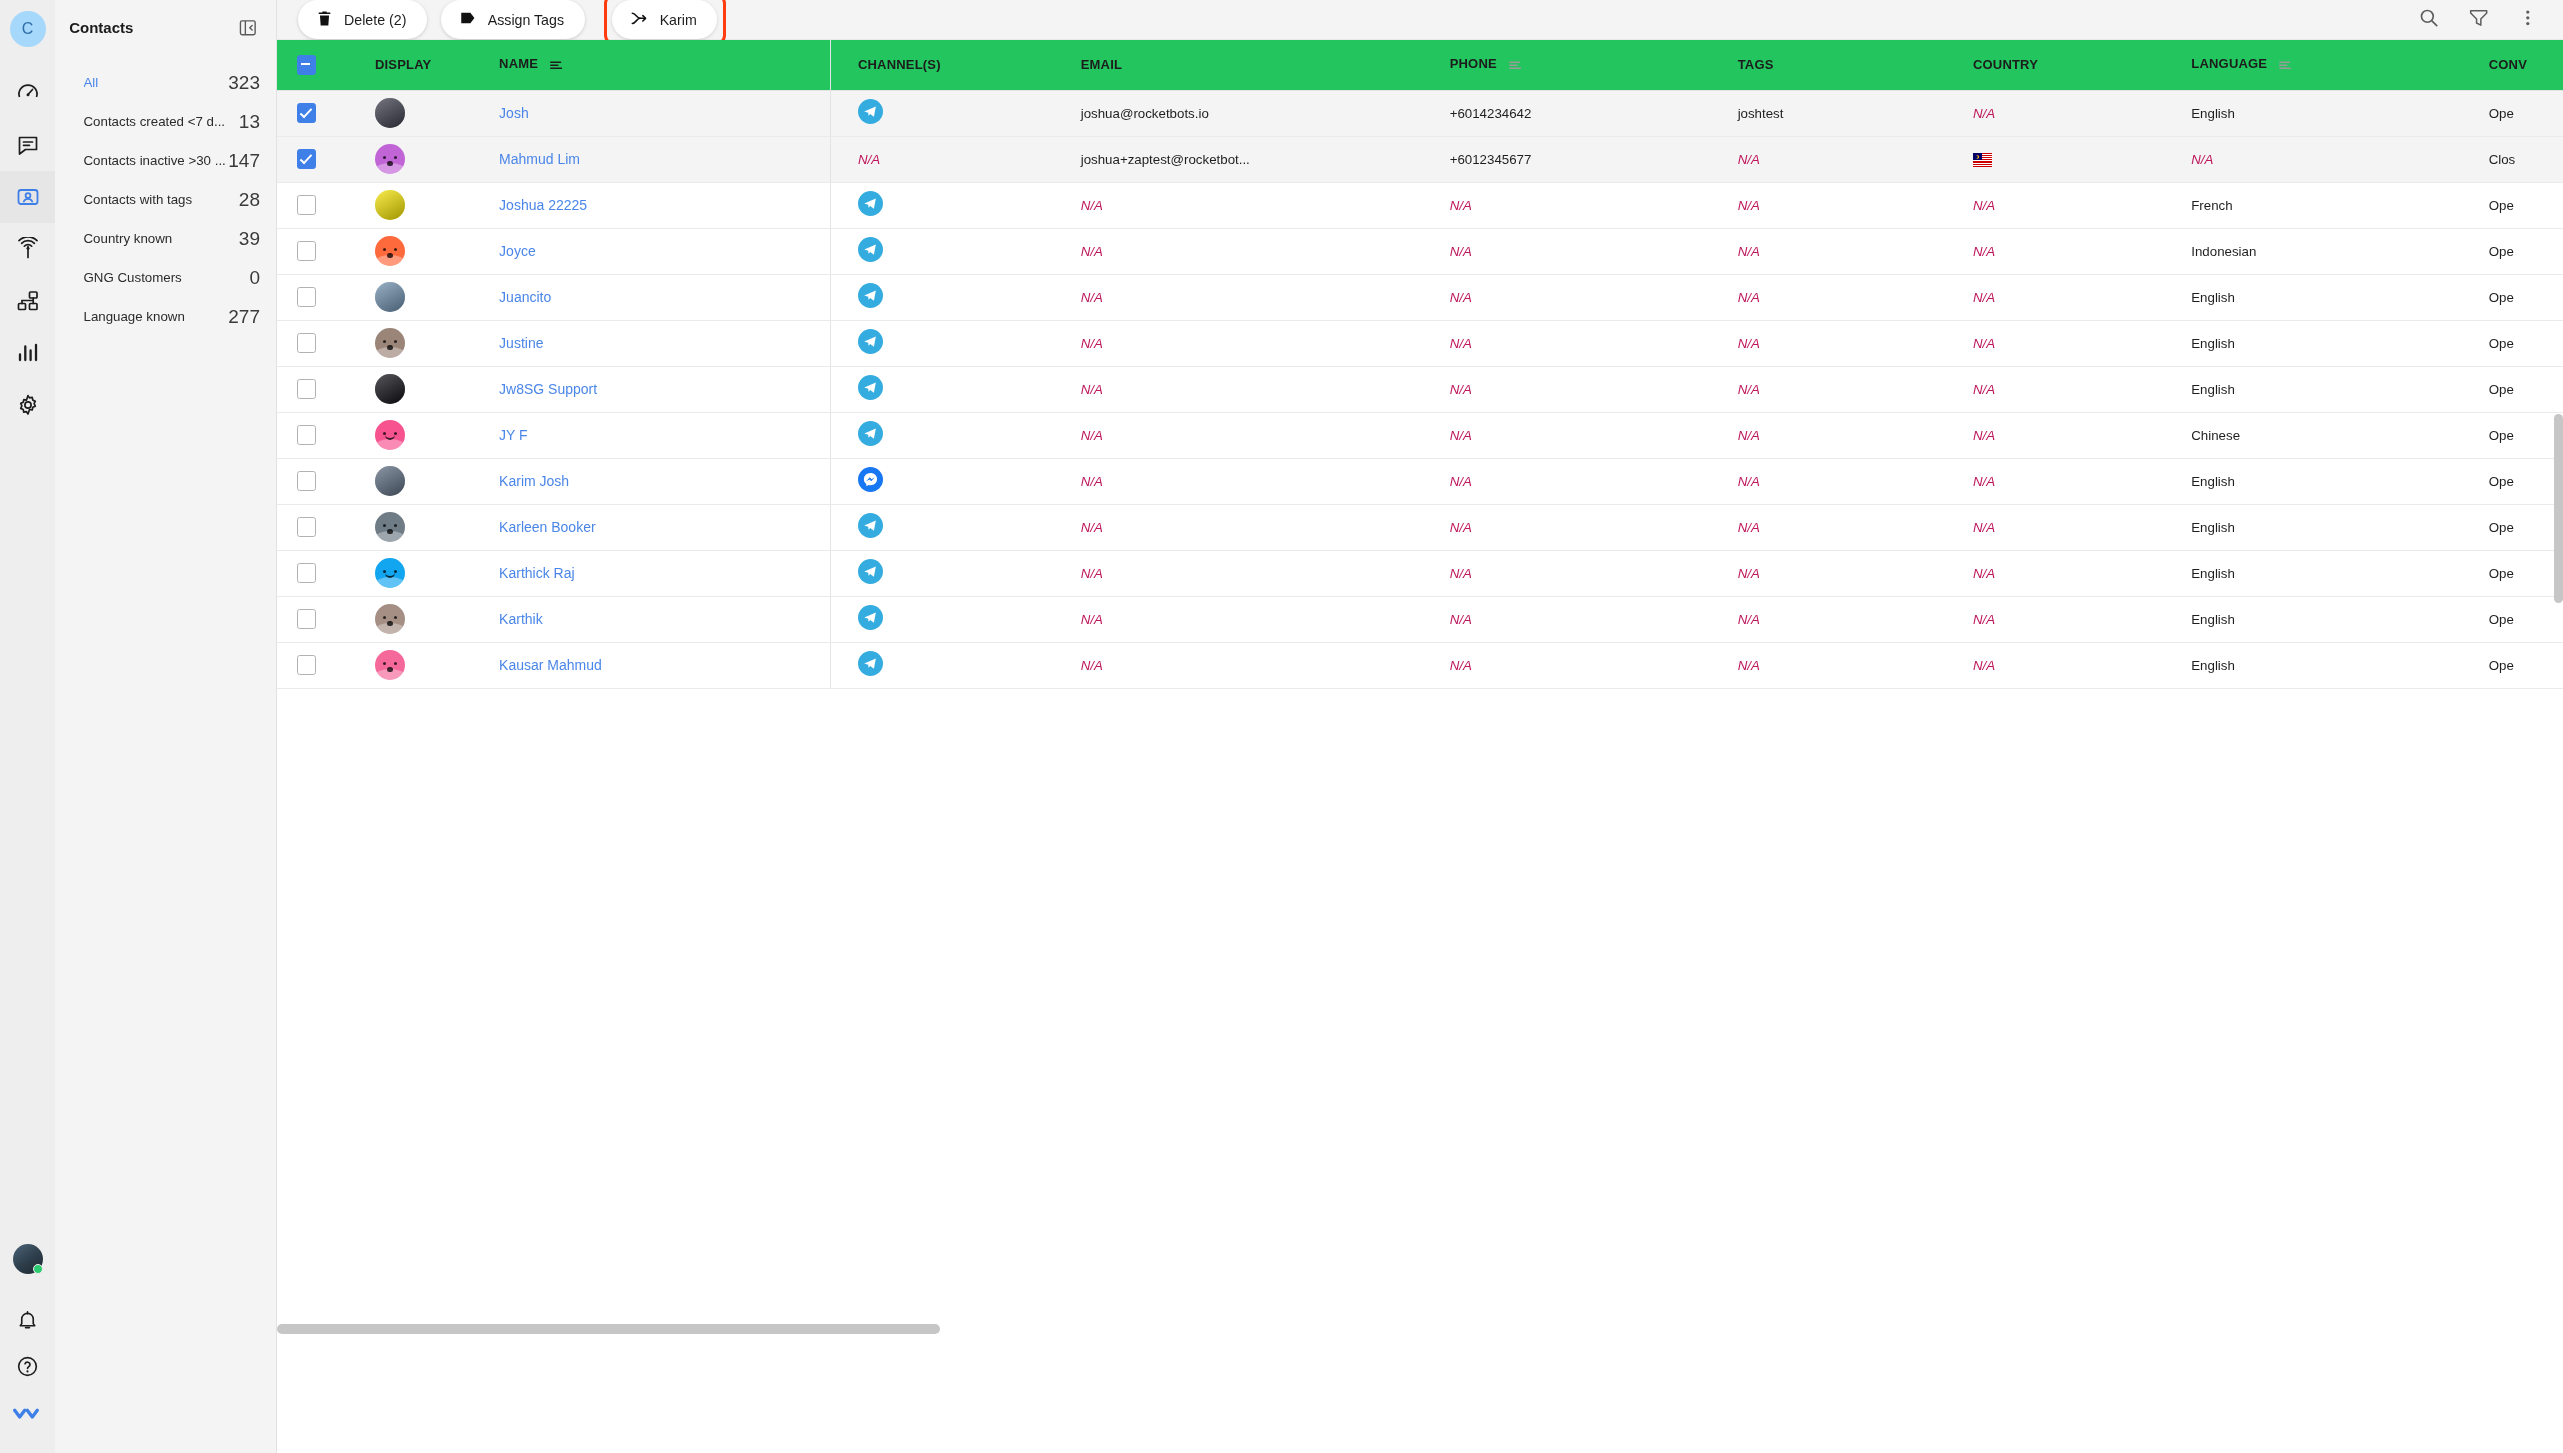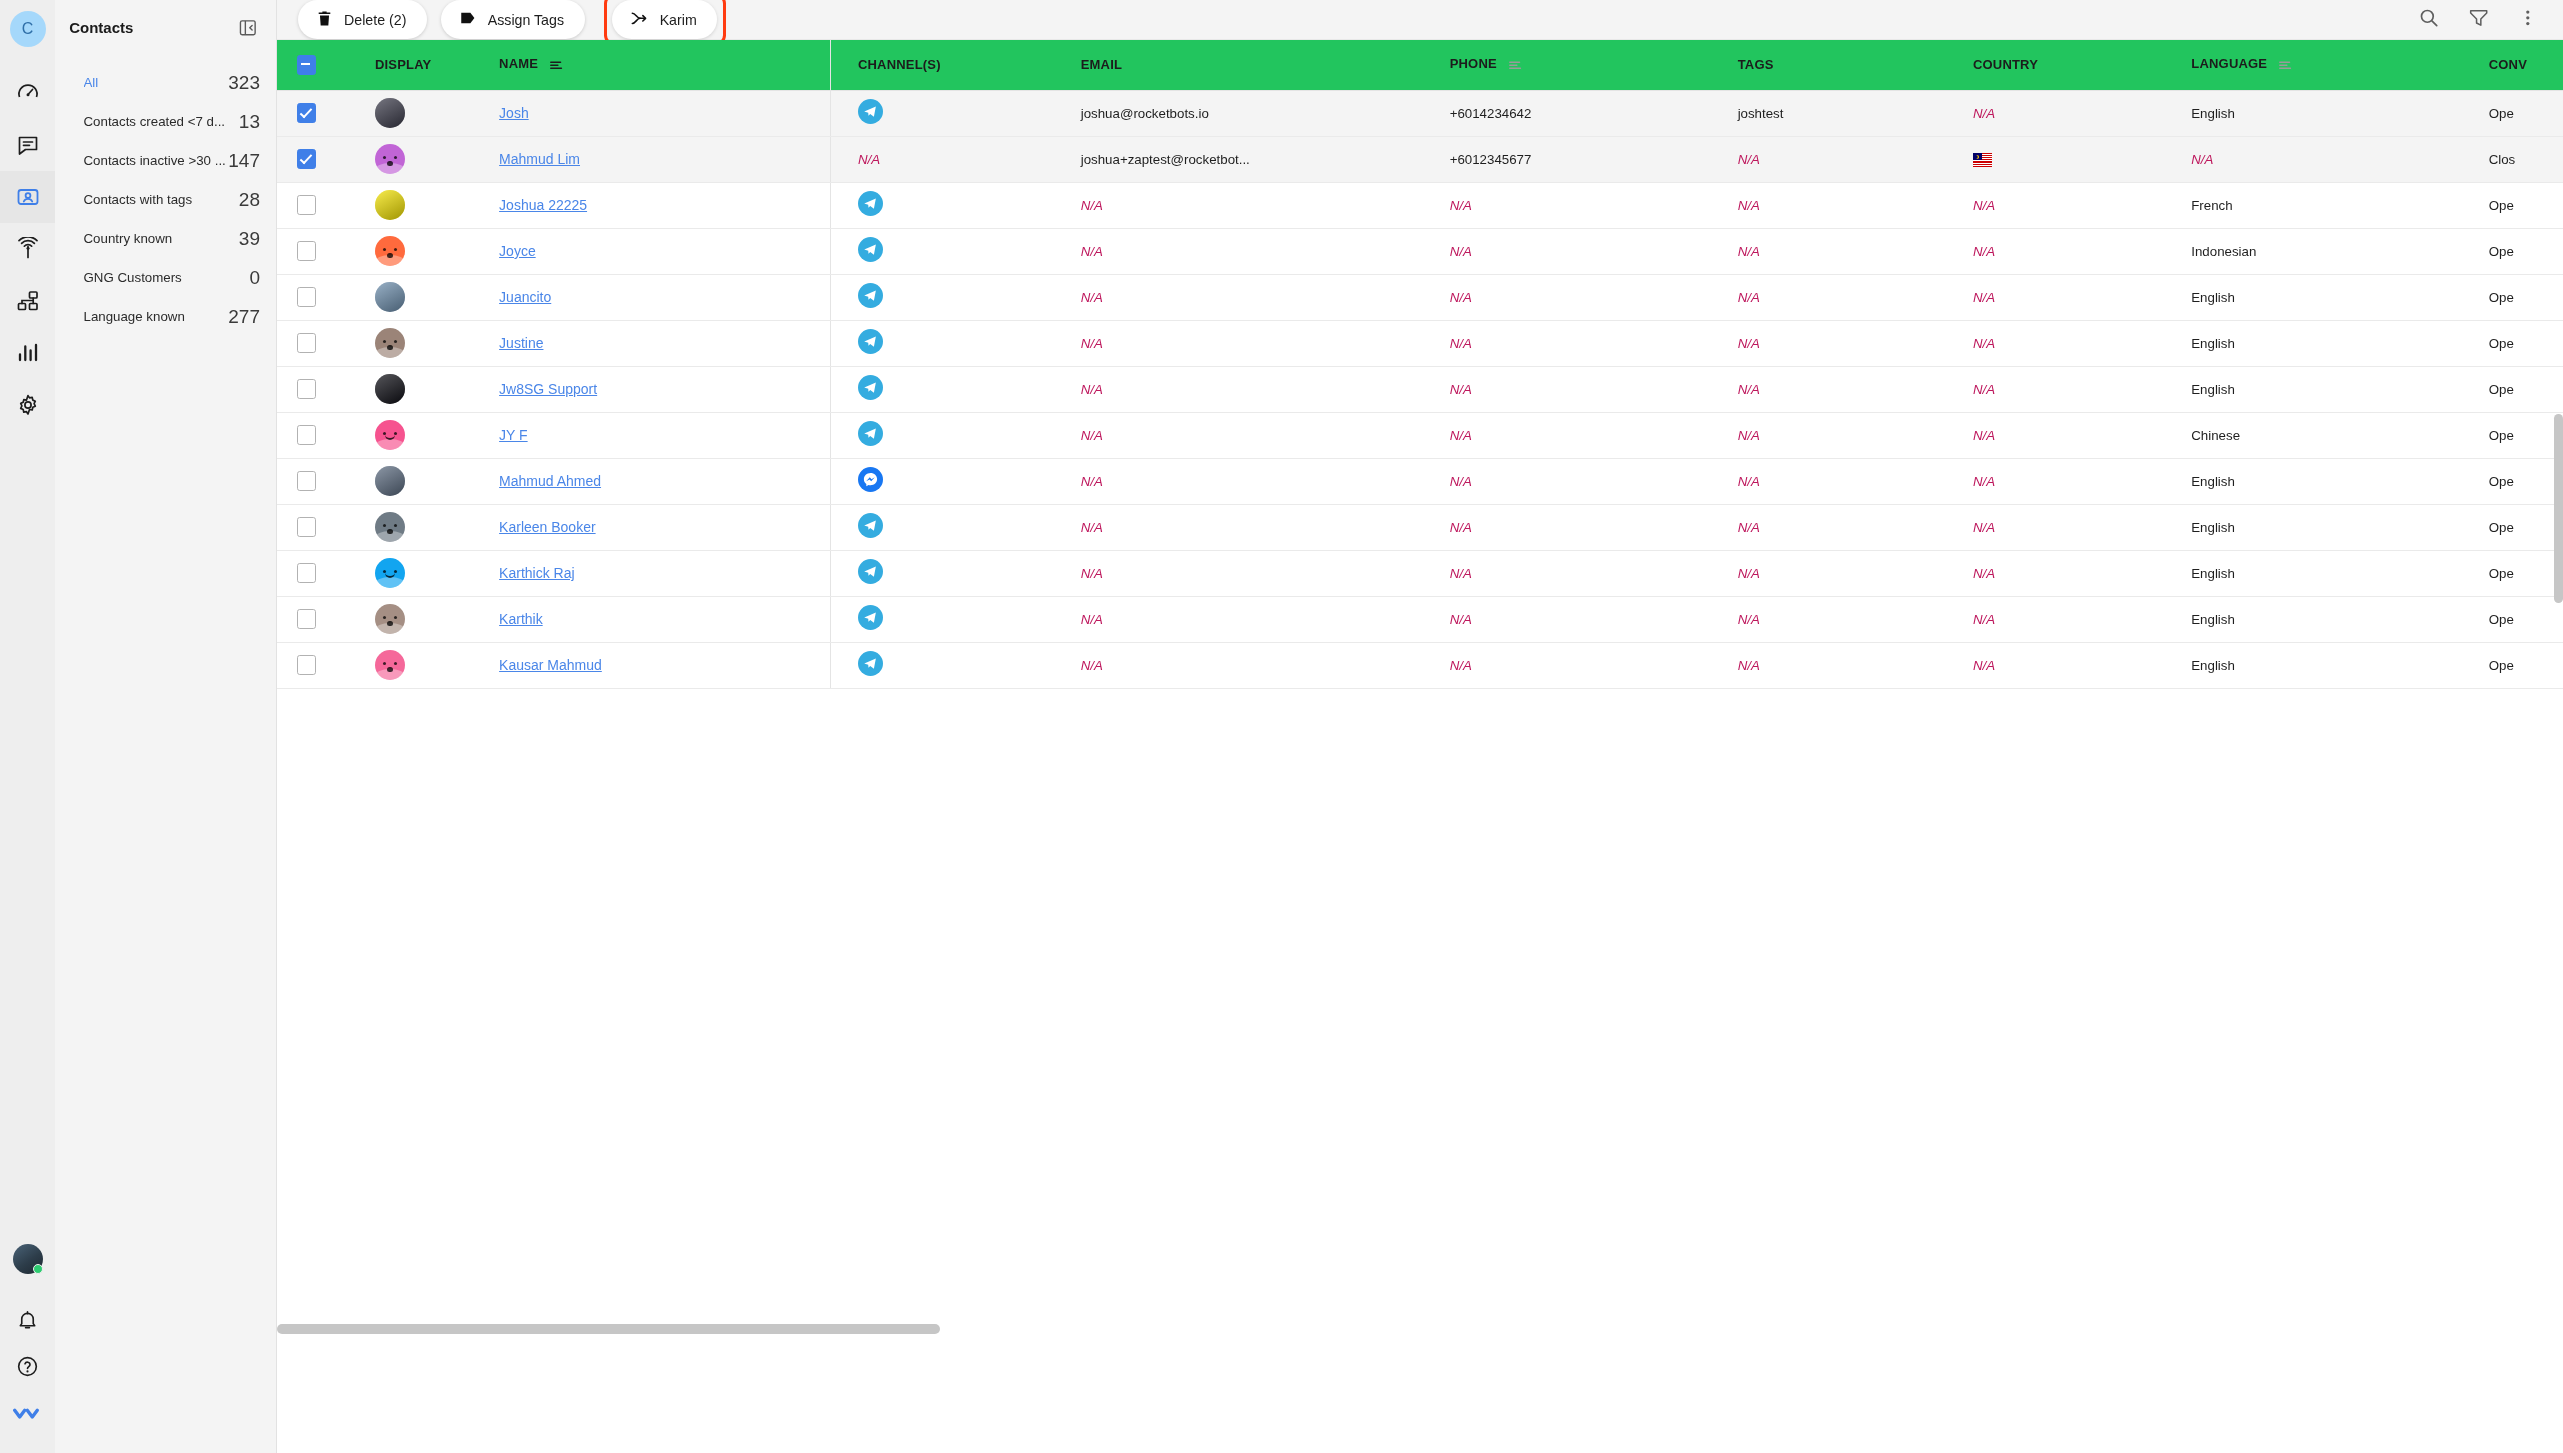--- a/index.html
+++ b/index.html
@@ -167,21 +167,21 @@
     position: absolute; left: 9.8px; top: 15px;
     width: 10.7px; height: 5.3px;
     border-bottom: 2.1px solid rgba(0,0,0,.75);
     border-radius: 0 0 10.7px 10.7px;
   }
   .avatar .blob {
     position: absolute; left: 0; bottom: -3.6px; width: 100%; height: 14.2px;
     background: rgba(255,255,255,.33); border-radius: 50% 50% 0 0;
   }
 
-  .name-link { color: #4a86e8; font-size: 14px; cursor: pointer; text-decoration: underline; }
+  .name-link { color: #4a86e8; font-size: 14px; cursor: pointer; }
   .na { color: #be185d; font-style: italic; }
 
   .chan-ic { width: 25px; height: 25px; border-radius: 50%; display: inline-block; position: relative; }
   .chan-ic.telegram { background: #34ace0; }
   .chan-ic.messenger { background: #1877f2; }
   .chan-ic svg { position: absolute; left: 0; top: 0; }
   .flag-my {
     display: inline-block; width: 18.7px; height: 13.3px;
     background: repeating-linear-gradient(to bottom,#cc0001 0px,#cc0001 1px,#fff 1px,#fff 1.9px);
     position: relative; vertical-align: middle;
@@ -643,21 +643,21 @@
               <td class="c-lang"><span class="">Chinese</span></td>
               <td class="c-conv"><span class="">Ope</span></td>
             </tr>
             <tr>
               <td class="c-check"><span class="chk "></span></td>
               <td class="c-avatar">
                 <span class="avatar" style="background:#5b6b80">
                   <span style="position:absolute;inset:0;background:linear-gradient(150deg,rgba(255,255,255,.30),rgba(0,0,0,.35));"></span>
                 </span>
               </td>
-              <td class="c-name"><span class="name-link">Mahmud Ahmed</span></td>
+              <td class="c-name"><span class="name-link">Karim Josh</span></td>
               <td class="c-chan"><span class="chan-ic messenger"><svg width="25" height="25" viewBox="0 0 28 28">
                     <path d="M14 6.6c-4.2 0-7.4 3.1-7.4 7 0 2.2 1 4.1 2.7 5.4v2.6l2.5-1.4c.7.2 1.4.3 2.2.3 4.2 0 7.4-3.1 7.4-7s-3.2-6.9-7.4-6.9zm.8 9.3-1.9-2-3.7 2 4-4.3 1.9 2 3.7-2z" fill="#fff"></path>
                   </svg></span></td>
               <td class="c-email"><span class="na">N/A</span></td>
               <td class="c-phone"><span class="na">N/A</span></td>
               <td class="c-tags"><span class="na">N/A</span></td>
               <td class="c-country"><span class="na">N/A</span></td>
               <td class="c-lang"><span class="">English</span></td>
               <td class="c-conv"><span class="">Ope</span></td>
             </tr>

